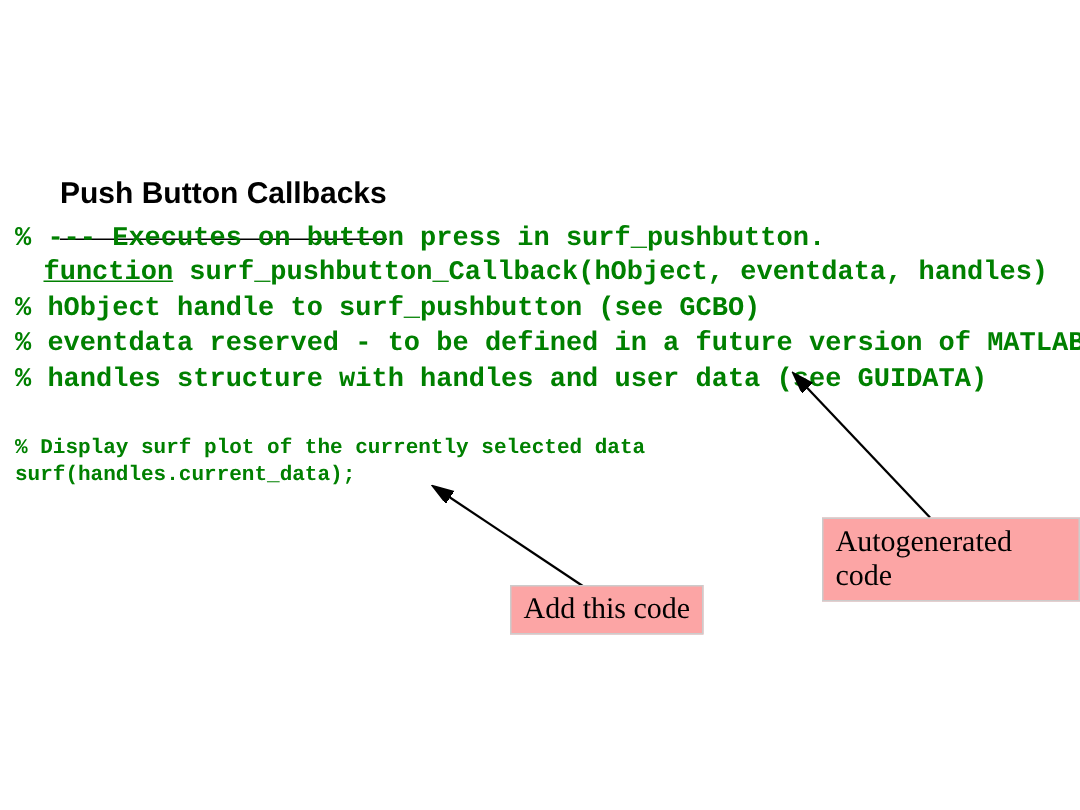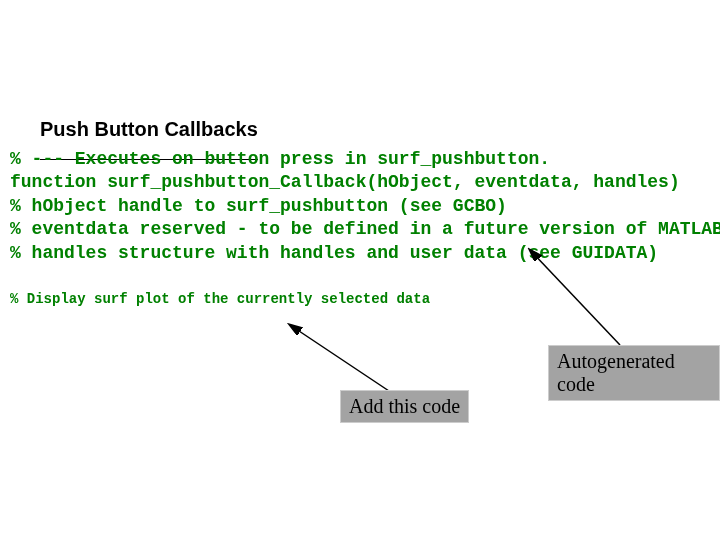--- a/index.html
+++ b/index.html
@@ -27,36 +27,38 @@
     left: 10px;
     top: 148px;
     font-family: "Courier New", monospace;
     font-size: 18px;
     font-weight: bold;
     color: #008000;
     line-height: 1.3;
     white-space: nowrap;
   }
   .kw {
+    text-decoration: underline;
     color: #008000;
+    margin-left: 19px;
   }
   .code-block2 {
     position: absolute;
     left: 10px;
     top: 290px;
     font-family: "Courier New", monospace;
     font-size: 14px;
     font-weight: bold;
     color: #008000;
     line-height: 1.3;
     white-space: nowrap;
   }
   .label-box {
     position: absolute;
-    background: #a3a3a3;
+    background: #fca5a5;
     border: 1px solid #ccc;
     font-family: "Times New Roman", serif;
     font-size: 20px;
     padding: 4px 8px;
     color: #000;
   }
   .label-auto {
     left: 548px;
     top: 345px;
   }
@@ -78,20 +80,21 @@
 <div class="code-block">
   <div>% --- Executes on button press in surf_pushbutton.</div>
   <div><span class="kw">function</span><span> surf_pushbutton_Callback(hObject, eventdata, handles)</span></div>
   <div>% hObject    handle to surf_pushbutton (see GCBO)</div>
   <div>% eventdata  reserved - to be defined in a future version of MATLAB</div>
   <div>% handles    structure with handles and user data (see GUIDATA)</div>
 </div>
 
 <div class="code-block2">
   <div>% Display surf plot of the currently selected data</div>
+  <div>surf(handles.current_data);</div>
 </div>
 
 <svg class="arrow" style="left:500px; top:240px;" width="150" height="120">
   <defs>
     <marker id="ah1" markerWidth="10" markerHeight="10" refX="8" refY="3" orient="auto">
       <path d="M0,0 L0,6 L9,3 z" fill="#000"></path>
     </marker>
   </defs>
   <line x1="120" y1="105" x2="30" y2="10" stroke="#000" stroke-width="1.5" marker-end="url(#ah1)"></line>
 </svg>

